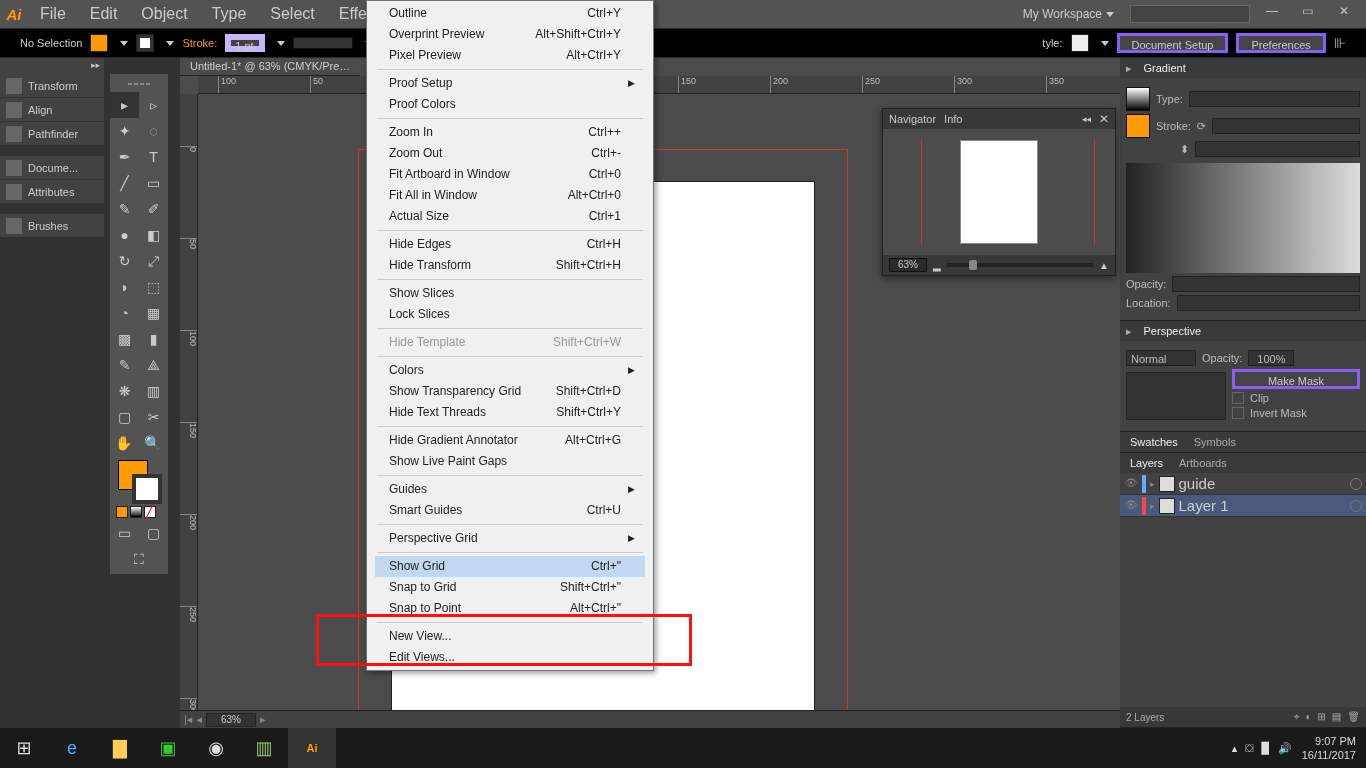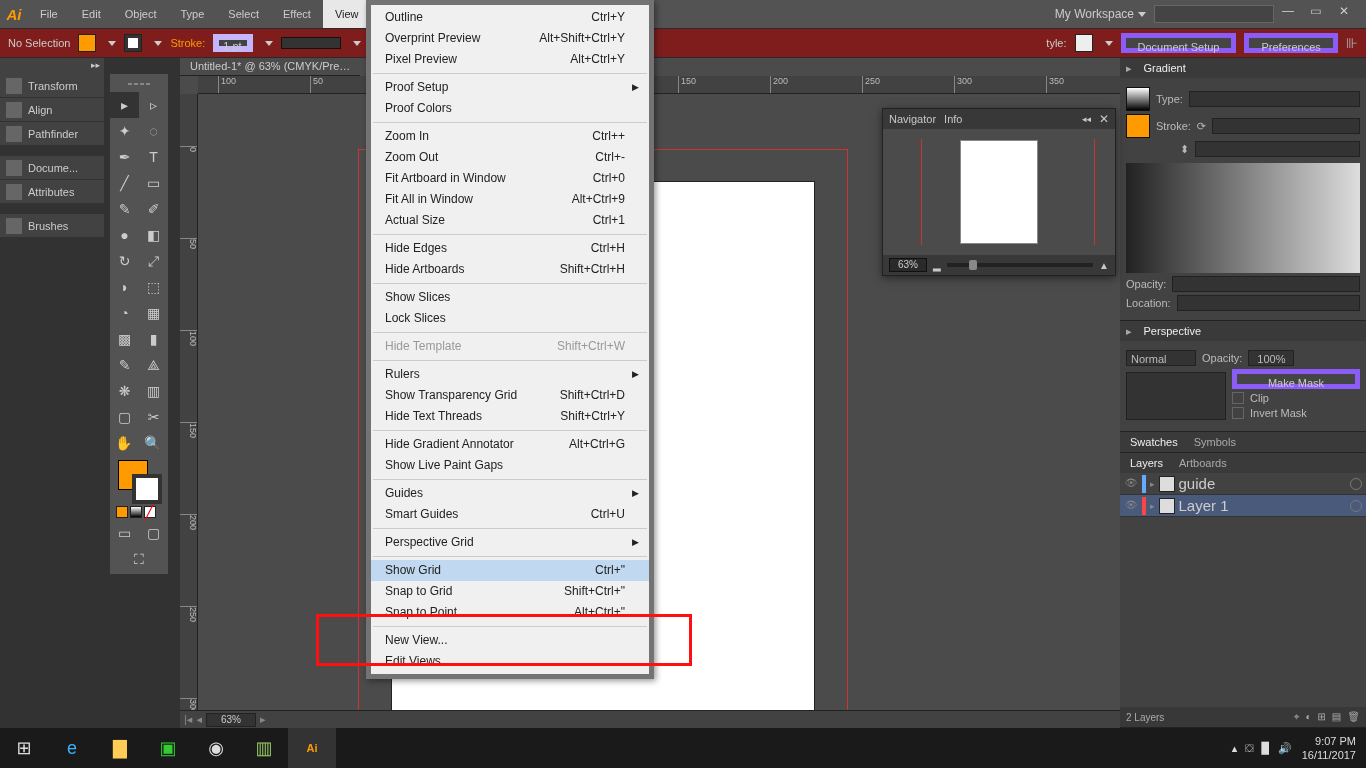--- a/index.html
+++ b/index.html
@@ -1,32 +1,32 @@
 <!DOCTYPE html>
 <html><head>
 <meta charset="utf-8">
 <style>
 * { margin: 0; padding: 0; box-sizing: border-box; font-family: "Segoe UI", Tahoma, sans-serif; user-select: none; }
 html, body { width: 1366px; height: 768px; overflow: hidden; background: #323232; color: #c8c8c8; font-size: 11px; }
 
 
 .menubar { position: absolute; top: 0; left: 0; right: 0; height: 28px; background: #535353; display: flex; align-items: center; }
 .ai-logo { width: 28px; height: 28px; display: flex; align-items: center; justify-content: center; color: #ff9a00; font-weight: bold; font-size: 15px; font-style: italic; }
-.menu-item { padding: 0 12px; height: 28px; line-height: 28px; color: #ccc; font-size: 11px; cursor: pointer; }
+.menu-item { padding: 0 12px; height: 28px; line-height: 28px; color: #ccc; font-size: 16px; cursor: pointer; }
 .menu-item.open { background: #e8e8e8; color: #222; }
-.menubar-right { margin-left: auto; display: flex; align-items: center; padding-right: 8px; }
+.menubar-right { margin-left: auto; display: flex; align-items: center; gap: 8px; padding-right: 8px; }
 .workspace { color: #ccc; font-size: 12px; padding: 0 8px; }
 .search-box { width: 120px; height: 18px; background: #444; border: 1px solid #666; }
 .window-btn { width: 28px; height: 20px; color: #ccc; text-align: center; font-size: 12px; }
 
 
-.controlbar { position: absolute; top: 28px; left: 0; right: 0; height: 30px; background: #7f1d1d; border-top: 1px solid #2a2a2a; border-bottom: 1px solid #2a2a2a; display: flex; align-items: center; padding: 0 8px; gap: 8px; }
+.controlbar { position: absolute; top: 28px; left: 0; right: 0; height: 30px; background: #000000; border-top: 1px solid #2a2a2a; border-bottom: 1px solid #2a2a2a; display: flex; align-items: center; padding: 0 20px; gap: 8px; }
 .ctrl-label { color: #ccc; font-size: 11px; }
 .swatch { width: 18px; height: 18px; border: 1px solid #222; }
-.ctrl-btn { background: #454545; border: 5px solid #8b5cf6; padding: 2px 12px; color: #ccc; font-size: 11px; height: 20px; line-height: 14px; }
+.ctrl-btn { background: #454545; border: 3px solid #8b5cf6; padding: 2px 12px; color: #ccc; font-size: 11px; height: 20px; line-height: 14px; }
 .ctrl-input { width: 40px; height: 18px; background: #424242; border: 6px solid #c4b5fd; color: #ccc; font-size: 11px; padding: 0 4px; }
 
 
 .left-panels { position: absolute; top: 58px; left: 0; width: 104px; background: #424242; }
 .panel-tab { display: flex; align-items: center; gap: 6px; height: 24px; padding: 0 6px; border-bottom: 1px solid #323232; color: #ccc; font-size: 11px; }
 .panel-icon { width: 16px; height: 16px; background: #666; flex-shrink: 0; }
 .left-panels .sep { height: 10px; background: #323232; }
 
 
 .toolbox { position: absolute; top: 74px; left: 110px; width: 58px; background: #535353; padding: 2px 0; }
@@ -48,21 +48,21 @@
 .ruler-h .tick { position: absolute; top: 0; height: 18px; border-left: 1px solid #888; color: #bbb; font-size: 9px; padding-left: 2px; line-height: 10px; }
 .ruler-v { position: absolute; top: 36px; left: 0; width: 18px; bottom: 18px; background: #424242; border-right: 1px solid #222; overflow: hidden; }
 .ruler-v .tick { position: absolute; left: 0; width: 18px; border-top: 1px solid #888; color: #bbb; font-size: 9px; writing-mode: vertical-rl; text-orientation: mixed; line-height: 10px; }
 .canvas { position: absolute; top: 36px; left: 18px; right: 0; bottom: 18px; background: #4b4b4b; }
 .bleed { position: absolute; border: 1px solid #cc3333; }
 .artboard { position: absolute; background: #fff; box-shadow: 0 0 0 1px #222; }
 .doc-status { position: absolute; bottom: 0; left: 0; right: 0; height: 18px; background: #424242; display: flex; align-items: center; gap: 4px; padding: 0 4px; border-top: 1px solid #222; }
 .zoom-box { width: 50px; height: 14px; background: #333; border: 1px solid #222; color: #ccc; font-size: 10px; text-align: center; }
 
 
-.dropdown { position: absolute; top: 0; left: 366px; width: 288px; background: #f0f0f0; border: 5px solid #737373; box-shadow: 2px 2px 6px rgba(0,0,0,.4); color: #222; font-size: 12px; padding: 2px 0; z-index: 100; }
+.dropdown { position: absolute; top: 0; left: 366px; width: 288px; background: #f0f0f0; border: 1px solid #737373; box-shadow: 2px 2px 6px rgba(0,0,0,.4); color: #222; font-size: 12px; padding: 2px 8px; z-index: 100; }
 .dd-item { display: flex; justify-content: space-between; height: 21px; line-height: 21px; padding: 0 24px 0 14px; position: relative; }
 .dd-item.highlighted { background: #c0d8f0; }
 .dd-item.disabled { color: #999; }
 .dd-item .arrow { position: absolute; right: 10px; font-size: 9px; }
 .dd-sep { height: 1px; background: #ccc; margin: 3px 2px; }
 .annotation { position: absolute; border: 3px solid #ff1010; pointer-events: none; z-index: 200; }
 
 
 .right-panels { position: absolute; top: 58px; right: 0; width: 246px; bottom: 40px; background: #424242; display: flex; flex-direction: column; }
 .panel { border-bottom: 1px solid #222; }
@@ -329,50 +329,50 @@
     <div class="dd-item">
       <span>Zoom Out</span>
       <span>Ctrl+-</span>
     </div>
     <div class="dd-item">
       <span>Fit Artboard in Window</span>
       <span>Ctrl+0</span>
     </div>
     <div class="dd-item">
       <span>Fit All in Window</span>
-      <span>Alt+Ctrl+9</span>
+      <span>Alt+Ctrl+0</span>
     </div>
     <div class="dd-item">
       <span>Actual Size</span>
       <span>Ctrl+1</span>
     </div>
     <div class="dd-sep"></div>
     <div class="dd-item">
       <span>Hide Edges</span>
       <span>Ctrl+H</span>
     </div>
     <div class="dd-item">
-      <span>Hide Artboards</span>
+      <span>Hide Transform</span>
       <span>Shift+Ctrl+H</span>
     </div>
     <div class="dd-sep"></div>
     <div class="dd-item">
       <span>Show Slices</span>
     </div>
     <div class="dd-item">
       <span>Lock Slices</span>
     </div>
     <div class="dd-sep"></div>
     <div class="dd-item disabled">
       <span>Hide Template</span>
       <span>Shift+Ctrl+W</span>
     </div>
     <div class="dd-sep"></div>
     <div class="dd-item">
-      <span>Rulers</span>
+      <span>Colors</span>
       <span class="arrow">▶</span>
     </div>
     <div class="dd-item">
       <span>Show Transparency Grid</span>
       <span>Shift+Ctrl+D</span>
     </div>
     <div class="dd-item">
       <span>Hide Text Threads</span>
       <span>Shift+Ctrl+Y</span>
     </div>

